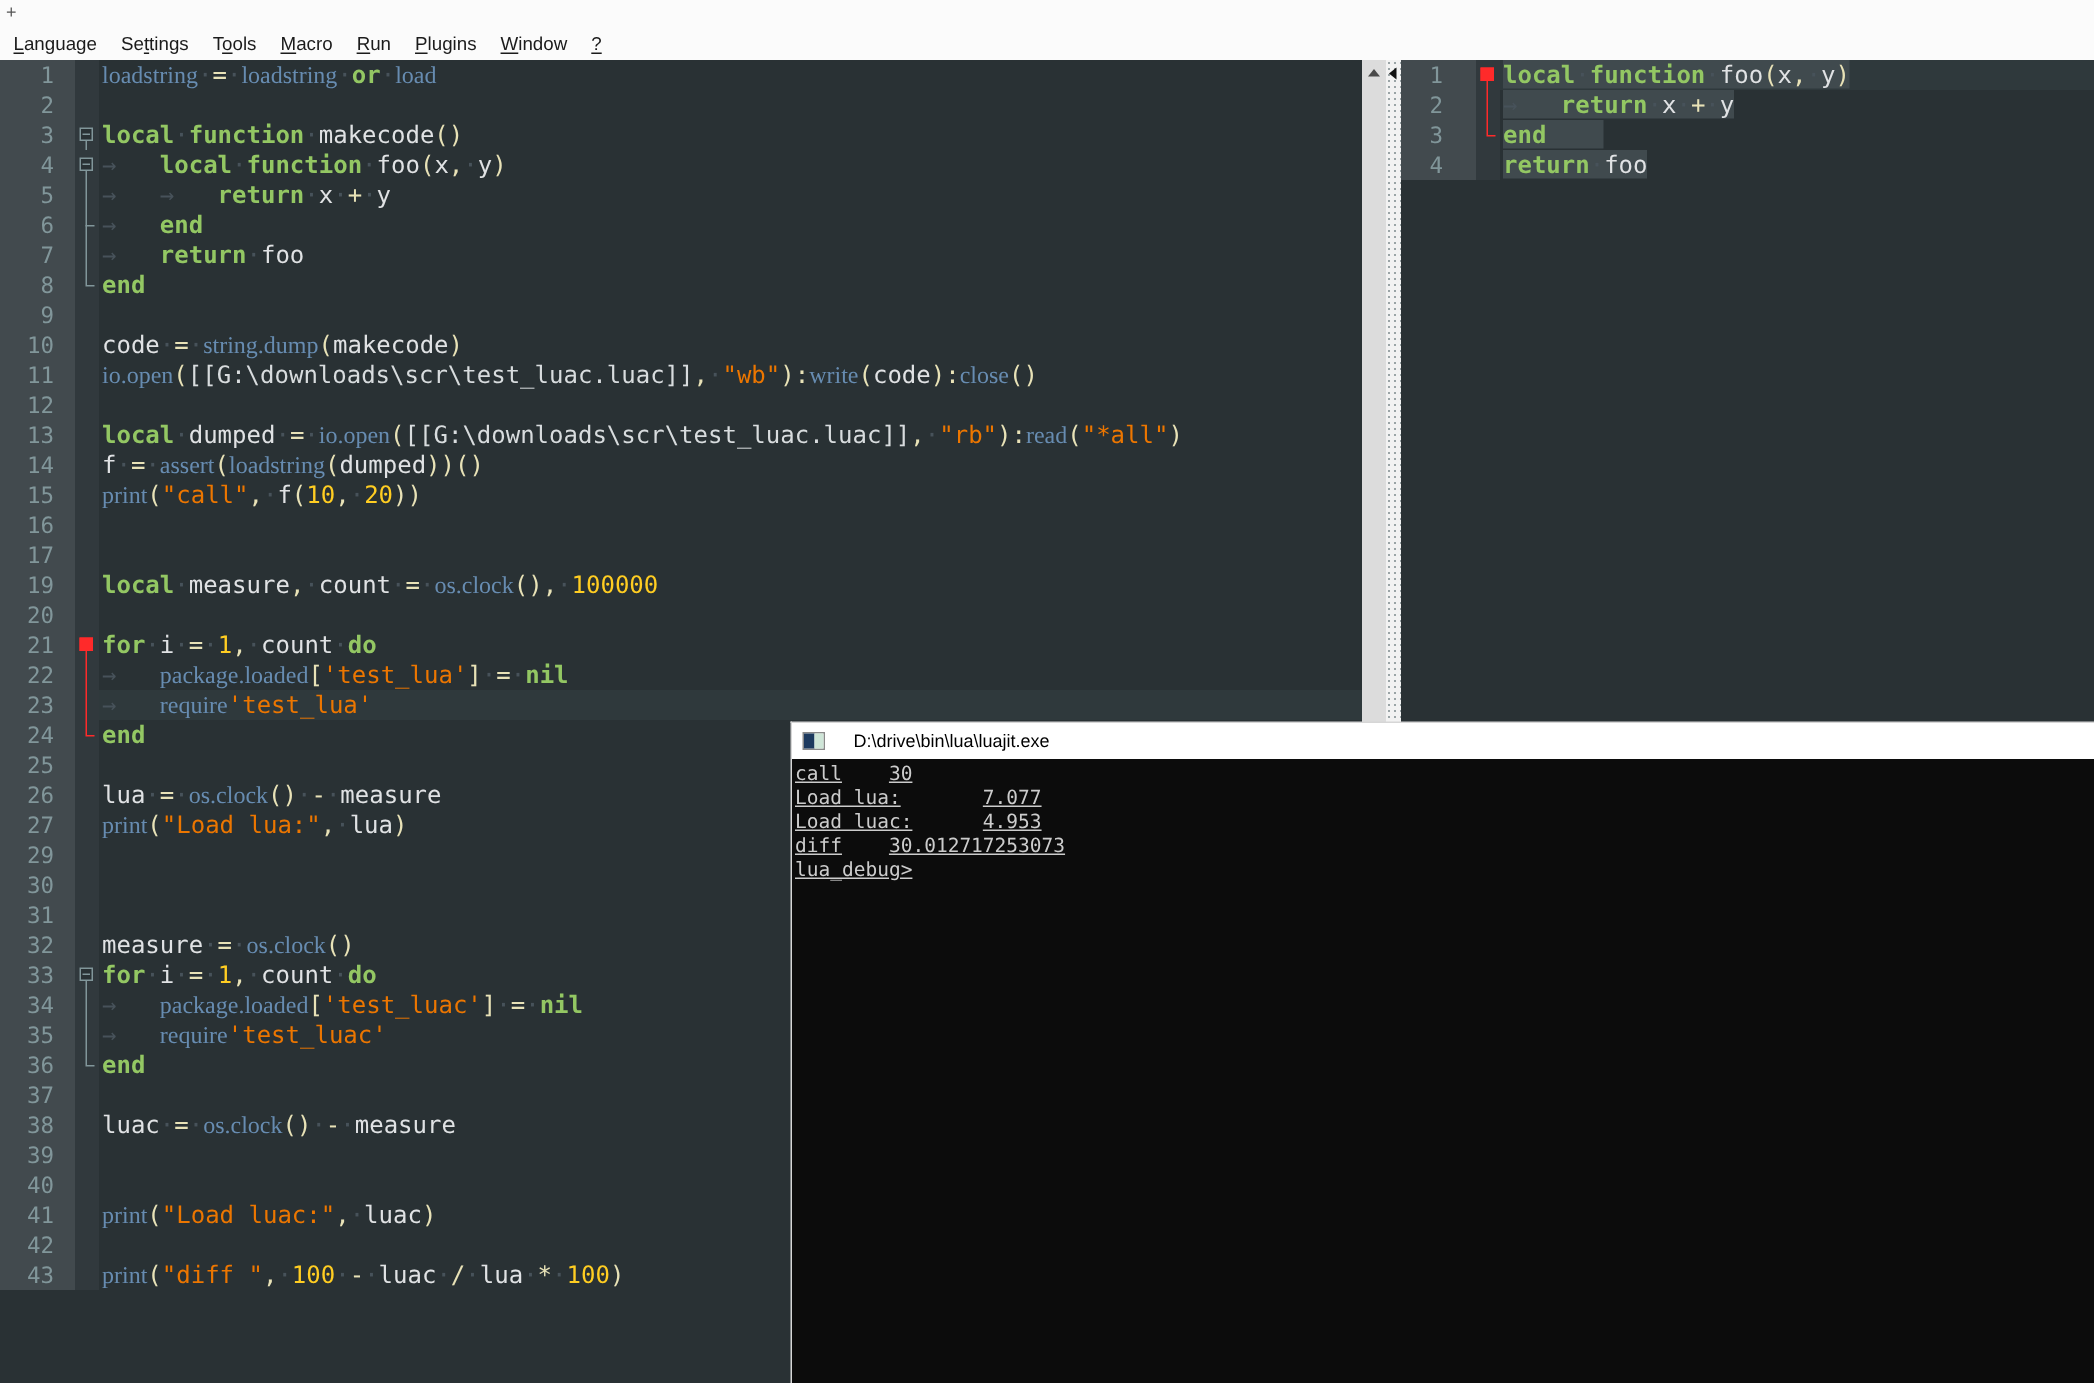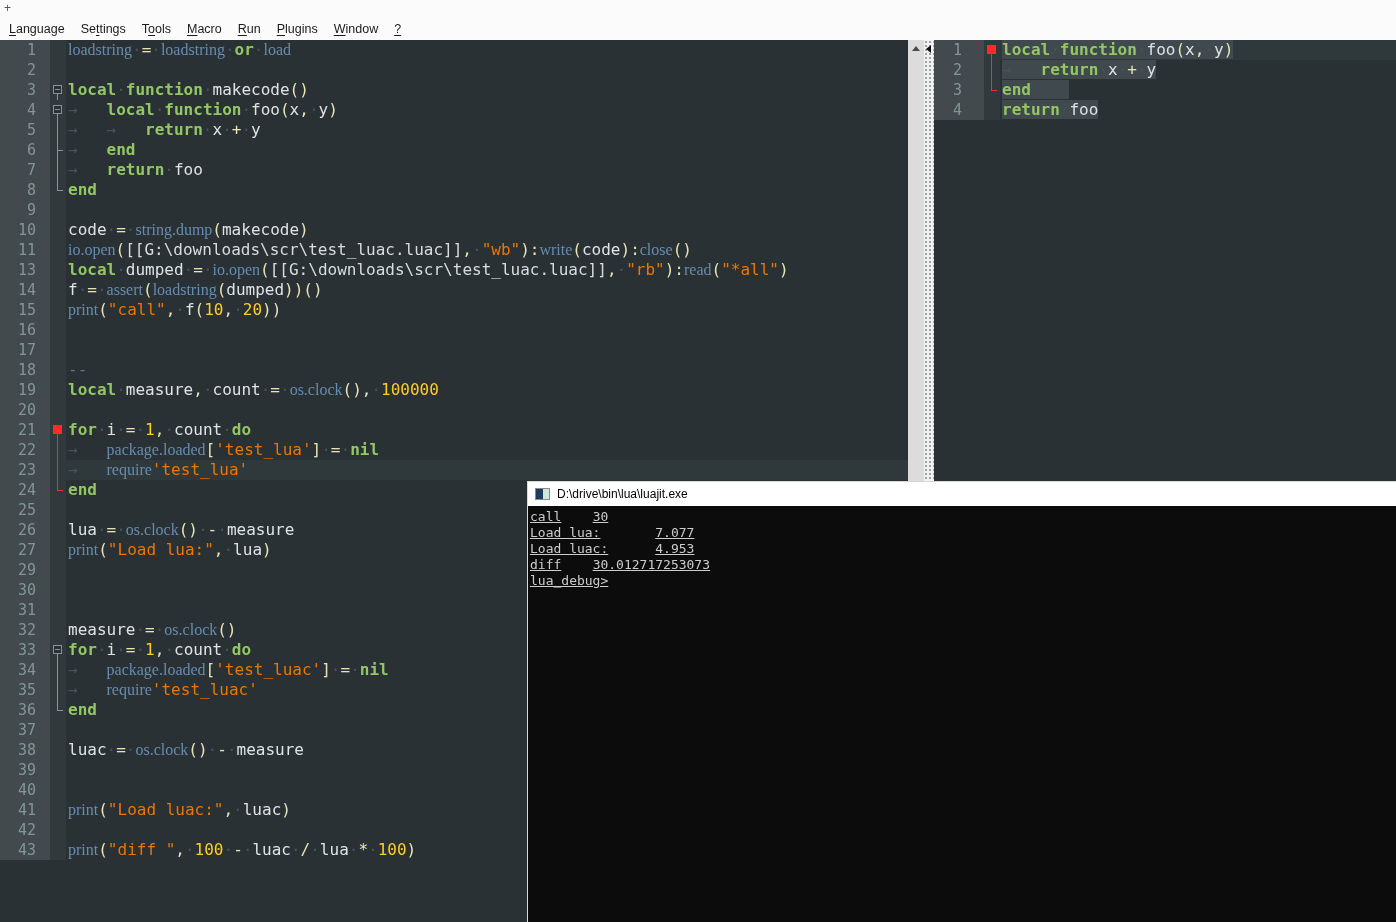--- a/index.html
+++ b/index.html
@@ -51,21 +51,21 @@
 
   
   .vscroll{position:absolute;left:908px;width:16px;top:0;bottom:0;background:#dcdcdc;z-index:1;}
   .sb-btn{height:16px;display:flex;align-items:center;justify-content:center;}
   .arrow-up{width:0;height:0;border-left:4px solid transparent;border-right:4px solid transparent;border-bottom:5px solid #4a4a4a;}
   .splitter{position:absolute;left:924px;width:10px;top:0;bottom:0;background-color:#f2f2f2;background-image:radial-gradient(#9aa4a6 1px,transparent 1px);background-size:4px 4px;z-index:1;}
   .arrow-left{position:absolute;top:5px;left:2px;width:0;height:0;border-top:4px solid transparent;border-bottom:4px solid transparent;border-right:5px solid #111;}
 
   
   .console{position:absolute;left:527px;top:481px;right:0;bottom:0;z-index:5;border-left:1px solid #d6d6d6;border-top:1px solid #d6d6d6;}
-  .console-title{height:24px;background:#ffffff;display:flex;align-items:center;gap:7px;padding-left:7px;font:12px "Liberation Sans",sans-serif;color:#000;}
+  .console-title{height:24px;background:#ffffff;display:flex;align-items:center;gap:19px;padding-left:7px;font:12px "Liberation Sans",sans-serif;color:#000;}
   .console-icon{width:15px;height:12px;box-sizing:border-box;border:1px solid #8a8a8a;display:inline-flex;flex:none;}
   .ci-l{width:7px;background:#1d3a5f;}
   .ci-r{flex:1;background:#cfe6d8;}
   .console-body{position:absolute;top:24px;left:0;right:0;bottom:0;background:#0c0c0c;color:#cccccc;font:13px/16px "DejaVu Sans Mono",monospace;white-space:pre;tab-size:8;padding:3px 0 0 2px;text-decoration:underline;}
 </style>
 </head>
 <body>
 
 <div class="screen">
 
@@ -150,20 +150,25 @@
           <div class="num">10</div>
           <div class="fold"></div>
           <div class="code"><span class="d">code</span><span class="w">·</span><span class="o">=</span><span class="w">·</span><span class="f">string.dump</span><span class="o">(</span><span class="d">makecode</span><span class="o">)</span></div>
         </div>
         <div class="row">
           <div class="num">11</div>
           <div class="fold"></div>
           <div class="code"><span class="f">io.open</span><span class="o">(</span><span class="l">[[G:\downloads\scr\test_luac.luac]]</span><span class="o">,</span><span class="w">·</span><span class="s">"wb"</span><span class="o">)</span><span class="o">:</span><span class="f">write</span><span class="o">(</span><span class="d">code</span><span class="o">)</span><span class="o">:</span><span class="f">close</span><span class="o">()</span></div>
         </div>
         <div class="row">
+          <div class="num">12</div>
+          <div class="fold"></div>
+          <div class="code"></div>
+        </div>
+        <div class="row">
           <div class="num">13</div>
           <div class="fold"></div>
           <div class="code"><span class="k">local</span><span class="w">·</span><span class="d">dumped</span><span class="w">·</span><span class="o">=</span><span class="w">·</span><span class="f">io.open</span><span class="o">(</span><span class="l">[[G:\downloads\scr\test_luac.luac]]</span><span class="o">,</span><span class="w">·</span><span class="s">"rb"</span><span class="o">)</span><span class="o">:</span><span class="f">read</span><span class="o">(</span><span class="s">"*all"</span><span class="o">)</span></div>
         </div>
         <div class="row">
           <div class="num">14</div>
           <div class="fold"></div>
           <div class="code"><span class="d">f</span><span class="w">·</span><span class="o">=</span><span class="w">·</span><span class="f">assert</span><span class="o">(</span><span class="f">loadstring</span><span class="o">(</span><span class="d">dumped</span><span class="o">))()</span></div>
         </div>
         <div class="row">
@@ -173,25 +178,20 @@
         </div>
         <div class="row">
           <div class="num">16</div>
           <div class="fold"></div>
           <div class="code"></div>
         </div>
         <div class="row">
           <div class="num">17</div>
           <div class="fold"></div>
           <div class="code"></div>
-        </div>
-        <div class="row">
-          <div class="num">18</div>
-          <div class="fold"></div>
-          <div class="code"><span class="c">--</span></div>
         </div>
         <div class="row">
           <div class="num">19</div>
           <div class="fold"></div>
           <div class="code"><span class="k">local</span><span class="w">·</span><span class="d">measure</span><span class="o">,</span><span class="w">·</span><span class="d">count</span><span class="w">·</span><span class="o">=</span><span class="w">·</span><span class="f">os.clock</span><span class="o">(),</span><span class="w">·</span><span class="n">100000</span></div>
         </div>
         <div class="row">
           <div class="num">20</div>
           <div class="fold"></div>
           <div class="code"></div>

